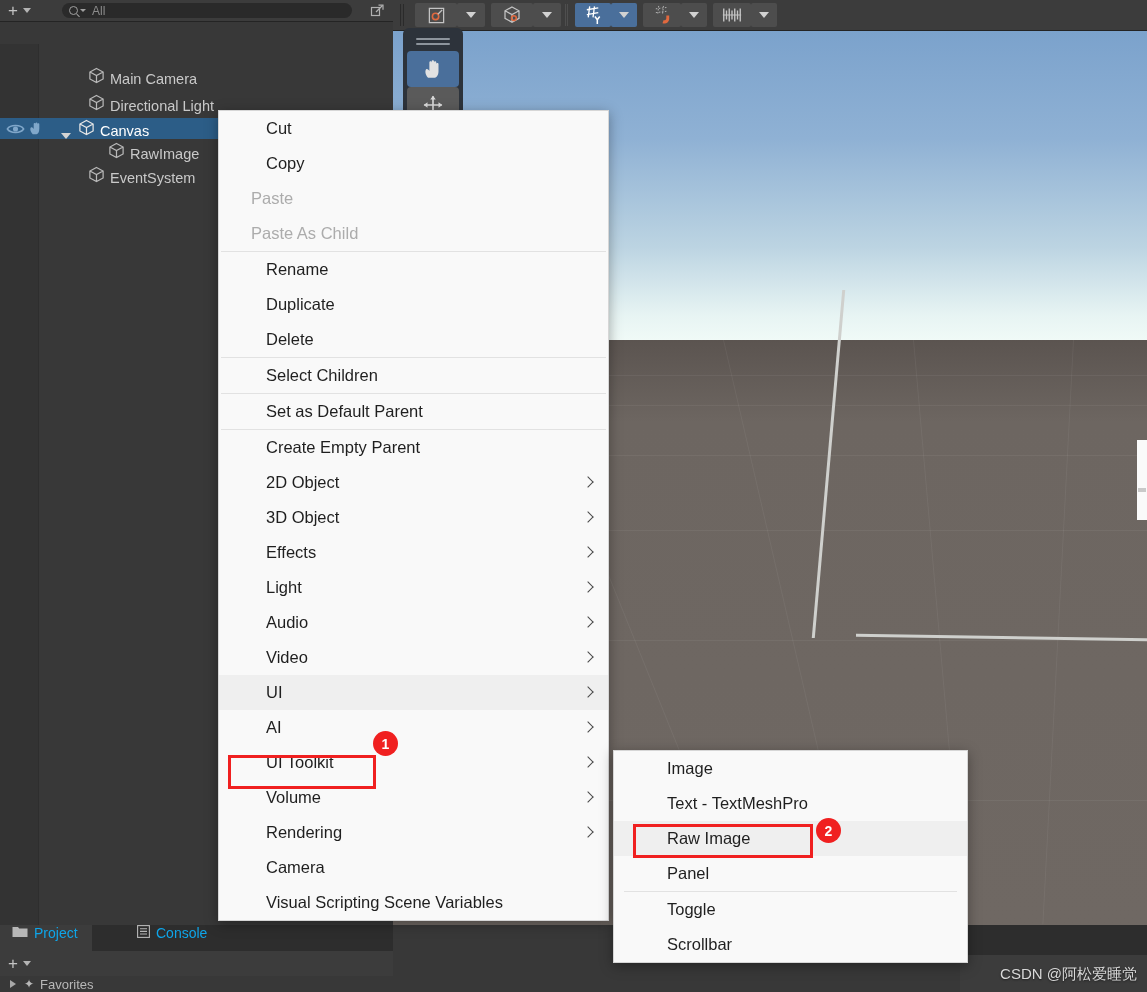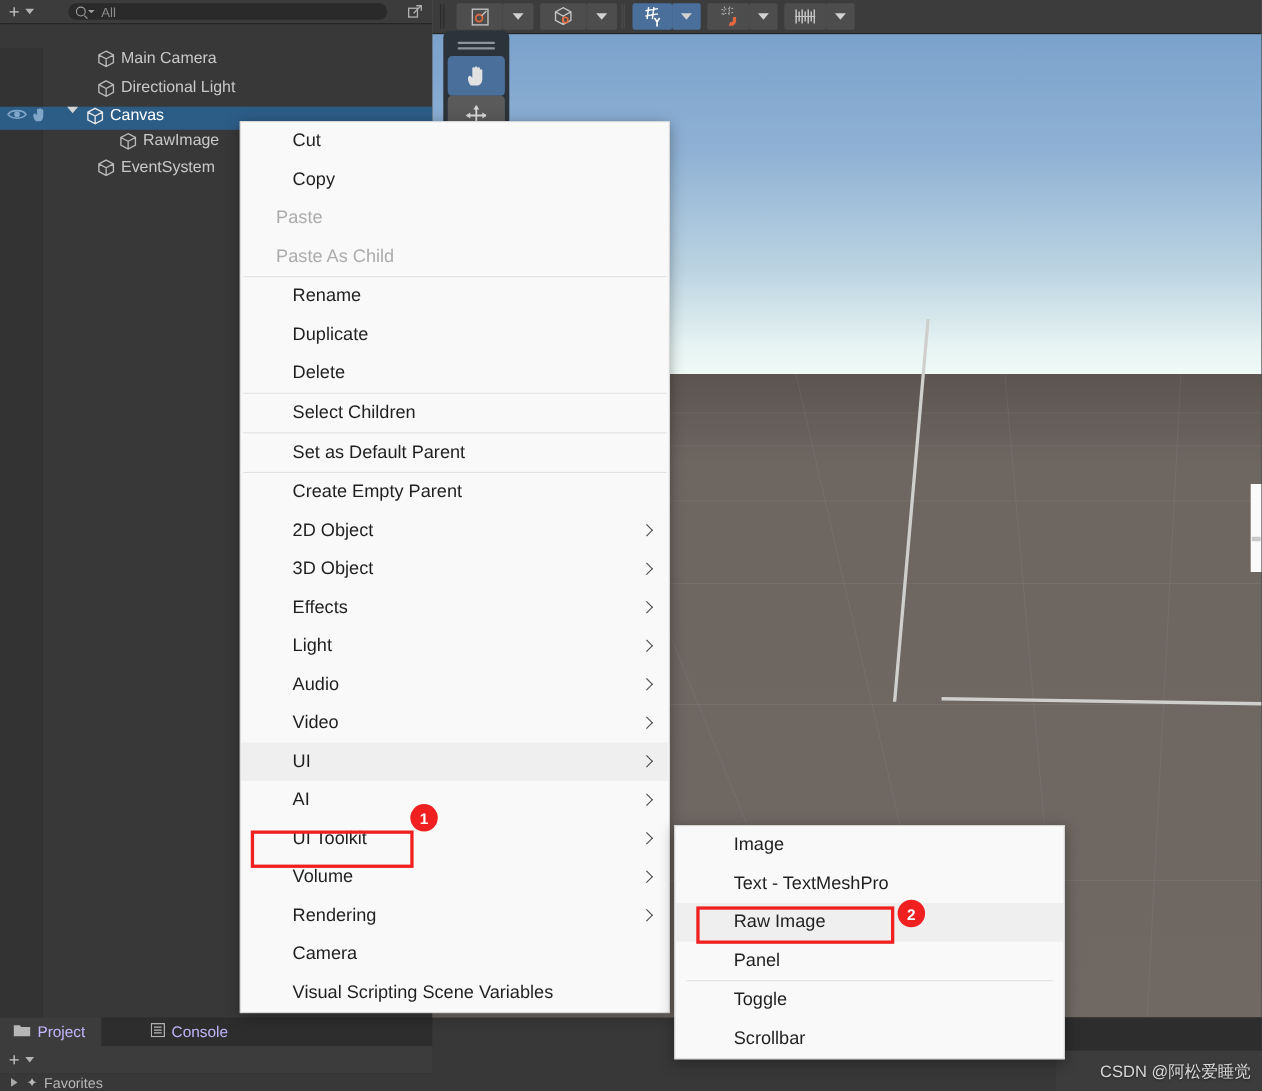--- a/index.html
+++ b/index.html
@@ -52,22 +52,22 @@
   .h-expand-icon{
     position:absolute;right:8px;top:3px;width:15px;height:15px;
   }
   .h-expand-icon svg{display:block;}
 
   .scene-row{
     position:absolute;left:0;top:22px;width:393px;height:22px;
     background:#4a4a4a;display:flex;align-items:center;
   }
   .row{
-    position:absolute;left:0;width:393px;height:21px;display:flex;align-items:flex-start;
-    color:#c9c9c9;font-size:14.5px;
+    position:absolute;left:0;width:393px;height:21px;display:flex;align-items:flex-end;
+    color:#c9c9c9;font-size:14.5px;margin-top:21px;
   }
   .row.selected{background:#2c5d87;color:#ffffff;}
   .gutter-sep{
     position:absolute;left:38px;top:44px;width:1px;height:881px;background:#2e2e2e;
   }
   .left-gutter{
     position:absolute;left:0;top:44px;width:38px;height:881px;background:#333333;
   }
   .eye-ico,.hand-ico{opacity:.85;}
   .kebab{
@@ -78,22 +78,22 @@
   .node-label{margin-left:5px;white-space:nowrap;}
 
   
   #project-panel{
     position:absolute;left:0;top:925px;width:393px;height:67px;background:#383838;
   }
   .p-tabs{
     position:absolute;left:0;top:0;width:393px;height:26px;background:#2d2d2d;
   }
   .p-tab{
-    position:absolute;top:0;height:26px;display:flex;align-items:center;gap:6px;
-    padding:0 14px 0 12px;color:#c4b5fd;font-size:14px;
+    position:absolute;top:0;height:26px;display:flex;align-items:flex-start;gap:6px;
+    padding:0 14px 0 12px;color:#0ea5e9;font-size:14px;
   }
   .p-tab.active{background:#3c3c3c;}
   .p-sub{
     position:absolute;left:0;top:26px;width:393px;height:25px;background:#3c3c3c;
     display:flex;align-items:center;border-bottom:1px solid #2a2a2a;
   }
   .p-fav{
     position:absolute;left:0;top:51px;width:393px;height:16px;background:#383838;
     display:flex;align-items:center;color:#b8b8b8;font-size:13px;overflow:hidden;
   }

